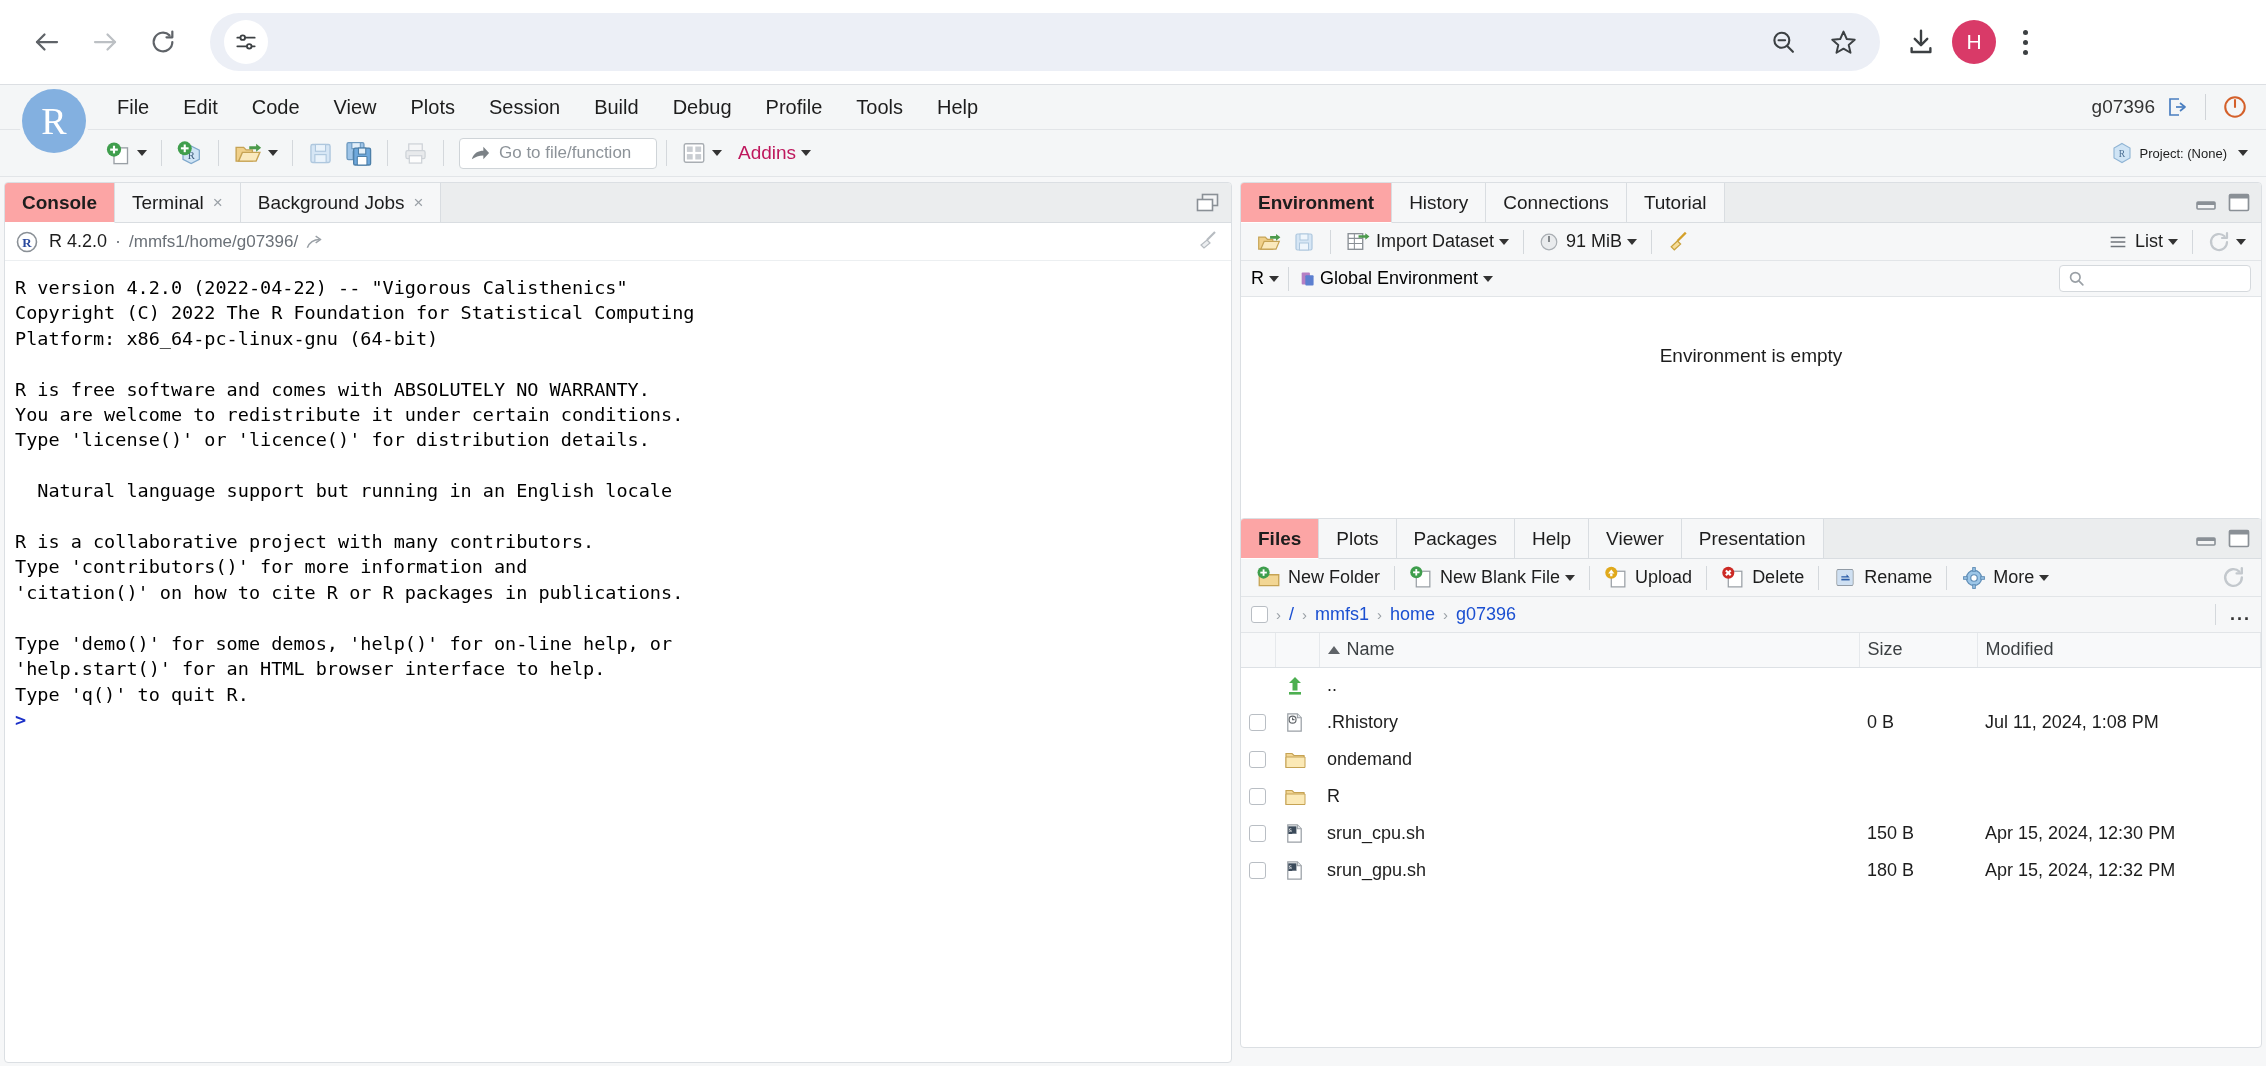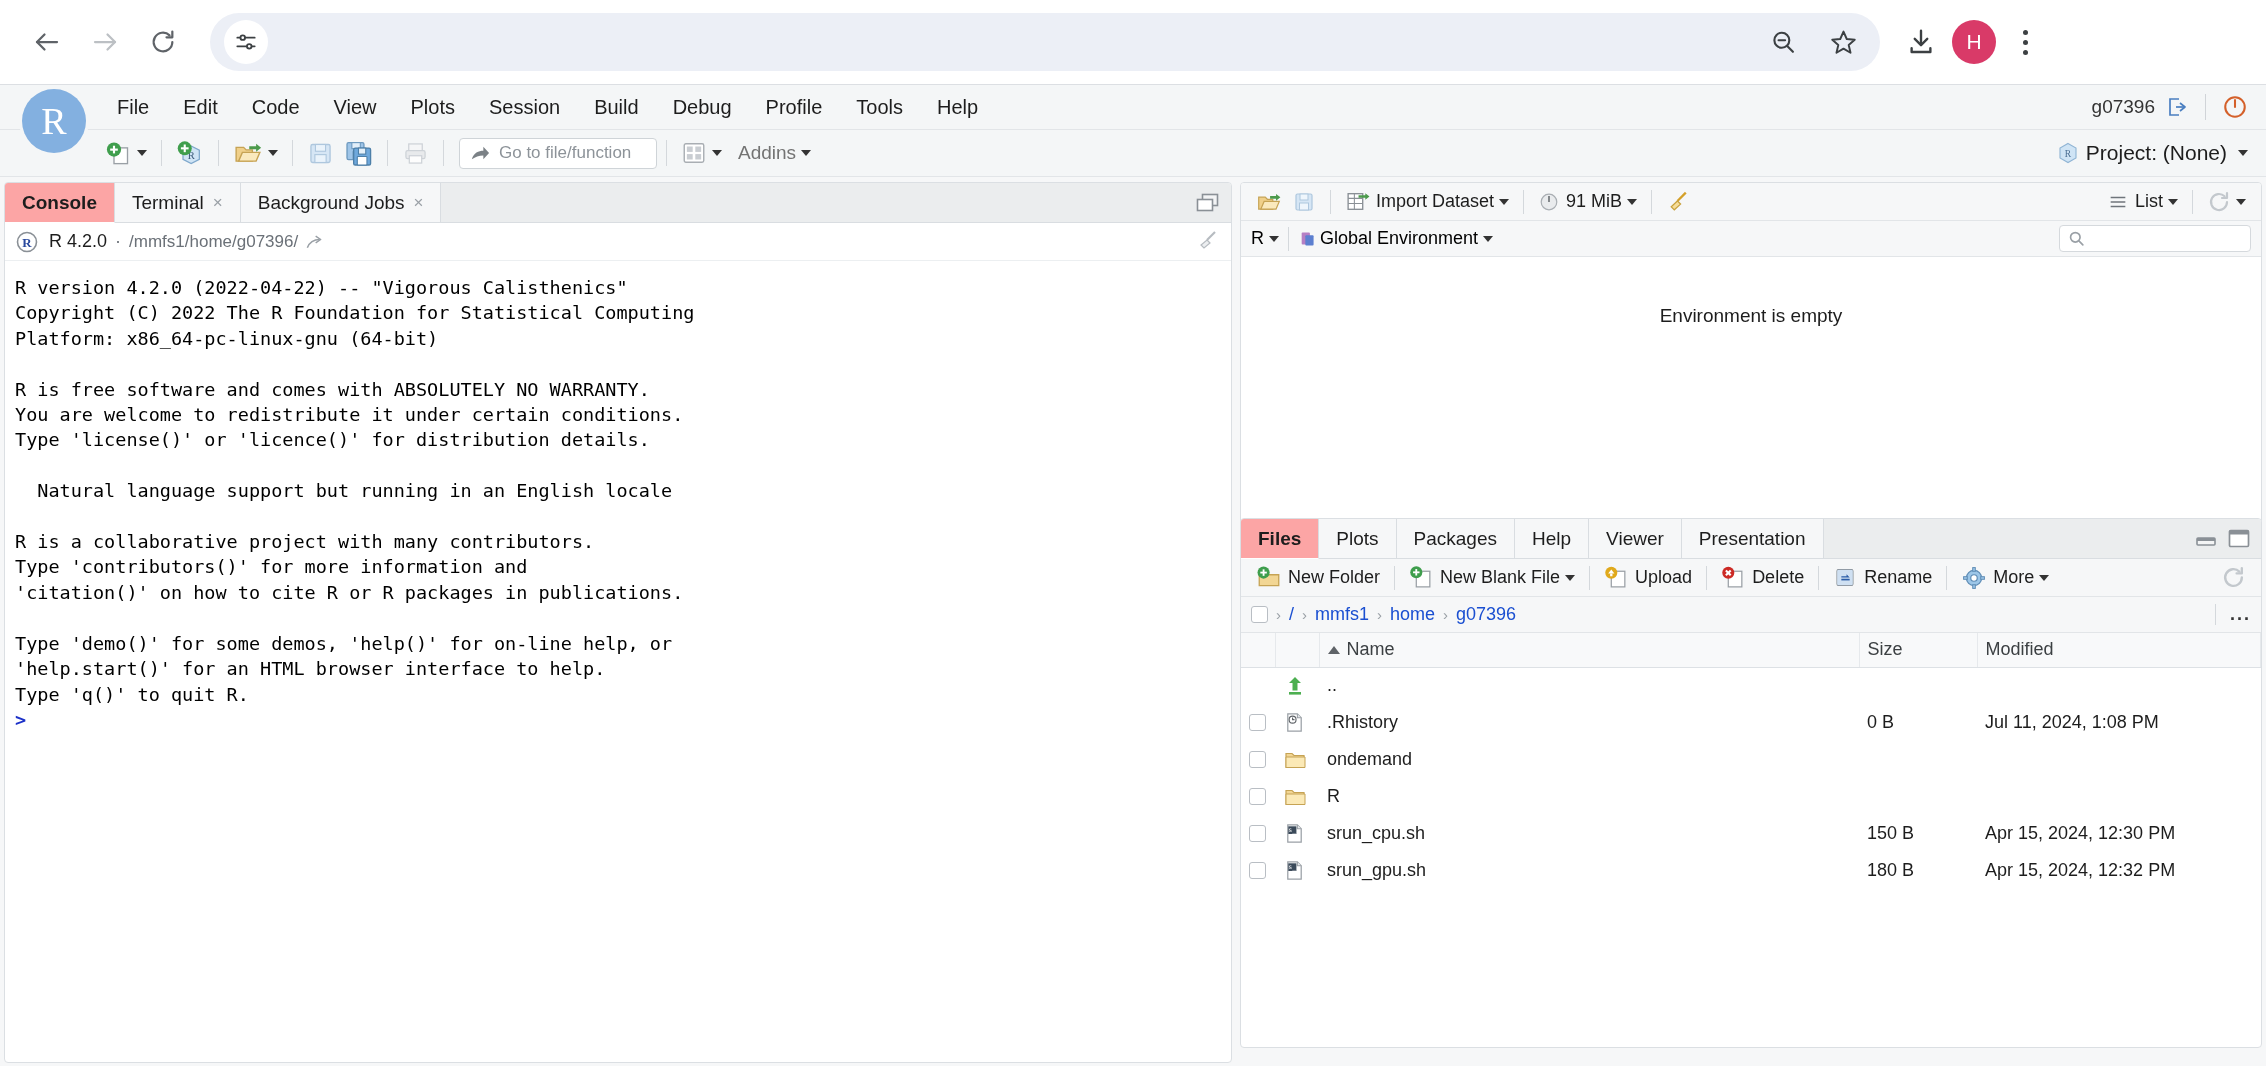--- a/index.html
+++ b/index.html
@@ -185,30 +185,30 @@
     border-radius: 4px;
     display: flex; align-items: center;
     padding-left: 8px;
     margin-left: 6px;
   }
   #gotofile-text {
     font-size: 17px; color: #8d9399;
     margin-left: 8px;
   }
   #addins-label {
-    font-size: 19px; color: #737373;
+    font-size: 19px; color: #be185d;
     margin-left: 6px;
   }
   #toolbar-right {
     margin-left: auto;
     display: flex; align-items: center;
     padding-right: 18px;
     gap: 6px;
   }
-  #project-label { font-size: 21px; color: #1d1d1d; }
+  #project-label { font-size: 13px; color: #1d1d1d; }
 
   
   #panes {
     position: absolute;
     top: 93px; left: 0;
     width: 2266px;
     height: 889px;
     background: #f6f7f8;
   }
   .pane {
@@ -626,20 +626,44 @@
 Type 'contributors()' for more information and
 'citation()' on how to cite R or R packages in publications.
 
 Type 'demo()' for some demos, 'help()' for on-line help, or
 'help.start()' for an HTML browser interface to help.
 Type 'q()' to quit R.
 </span><span id="console-prompt">&gt;</span></div>
     </div>
 
     <div class="pane" id="pane-env">
+      <div class="tabbar">
+        <div class="tab active">
+          <span>Environment</span>
+        </div>
+        <div class="tab">
+          <span>History</span>
+        </div>
+        <div class="tab">
+          <span>Connections</span>
+        </div>
+        <div class="tab">
+          <span>Tutorial</span>
+        </div>
+        <div class="tabbar-right">
+          <svg width="22" height="20" viewBox="0 0 22 20">
+            <rect x="2" y="9" width="18" height="7" rx="1" fill="#f3f4f5" stroke="#8a9096" stroke-width="1.6"></rect>
+            <rect x="2" y="9" width="18" height="3" fill="#8a9096"></rect>
+          </svg>
+          <svg width="24" height="22" viewBox="0 0 24 22">
+            <rect x="2.5" y="2.5" width="19" height="16" rx="1.2" fill="#ffffff" stroke="#8a9096" stroke-width="1.7"></rect>
+            <rect x="2.5" y="2.5" width="19" height="4" fill="#8a9096"></rect>
+          </svg>
+        </div>
+      </div>
 
       <div class="pane-toolbar">
         <div class="pt-btn">
           <svg width="26" height="26" viewBox="0 0 24 24">
             <path d="M2.5 18.5V7.5h6l2 2h5v9z" fill="#f0d08a" stroke="#c6a354" stroke-width="1.1"></path>
             <path d="M4.5 18.5l3-7h14l-3 7z" fill="#fae9bd" stroke="#c6a354" stroke-width="1.1"></path>
             <path d="M13 6.5h5.5v-2l4 3.2-4 3.2v-2H13z" fill="#4c9a4c"></path>
           </svg>
         </div>
         <div class="pt-btn">

